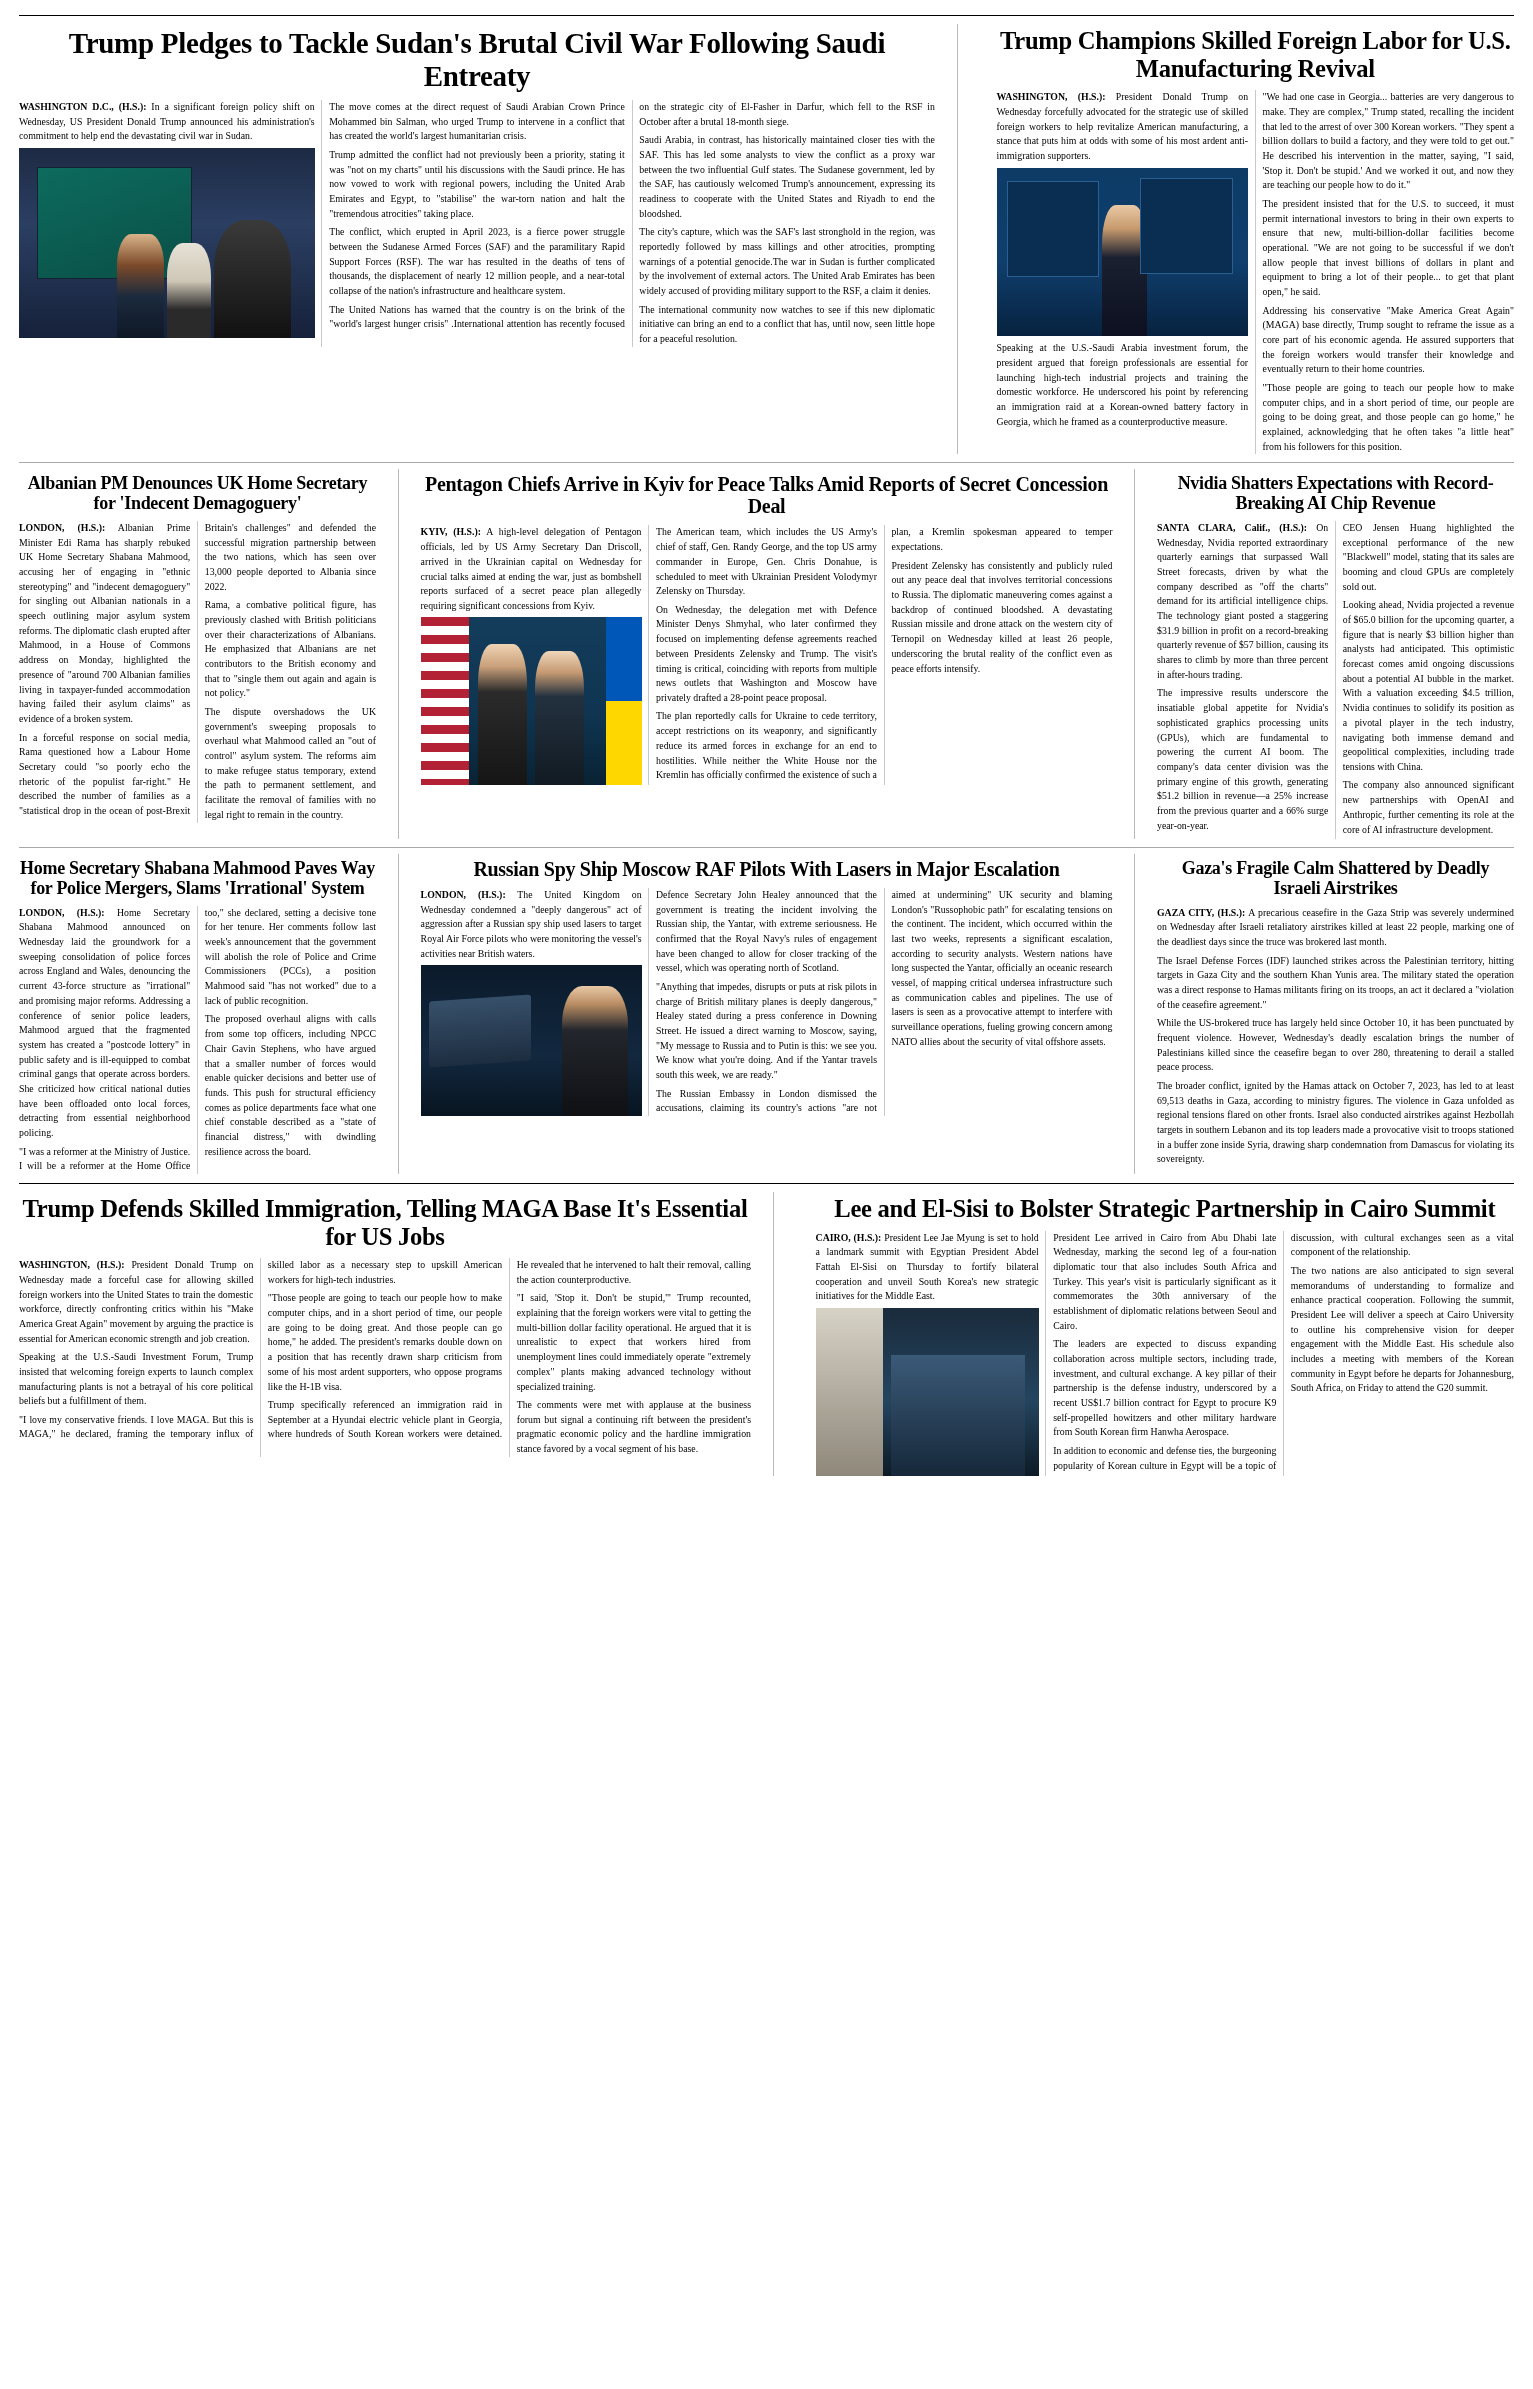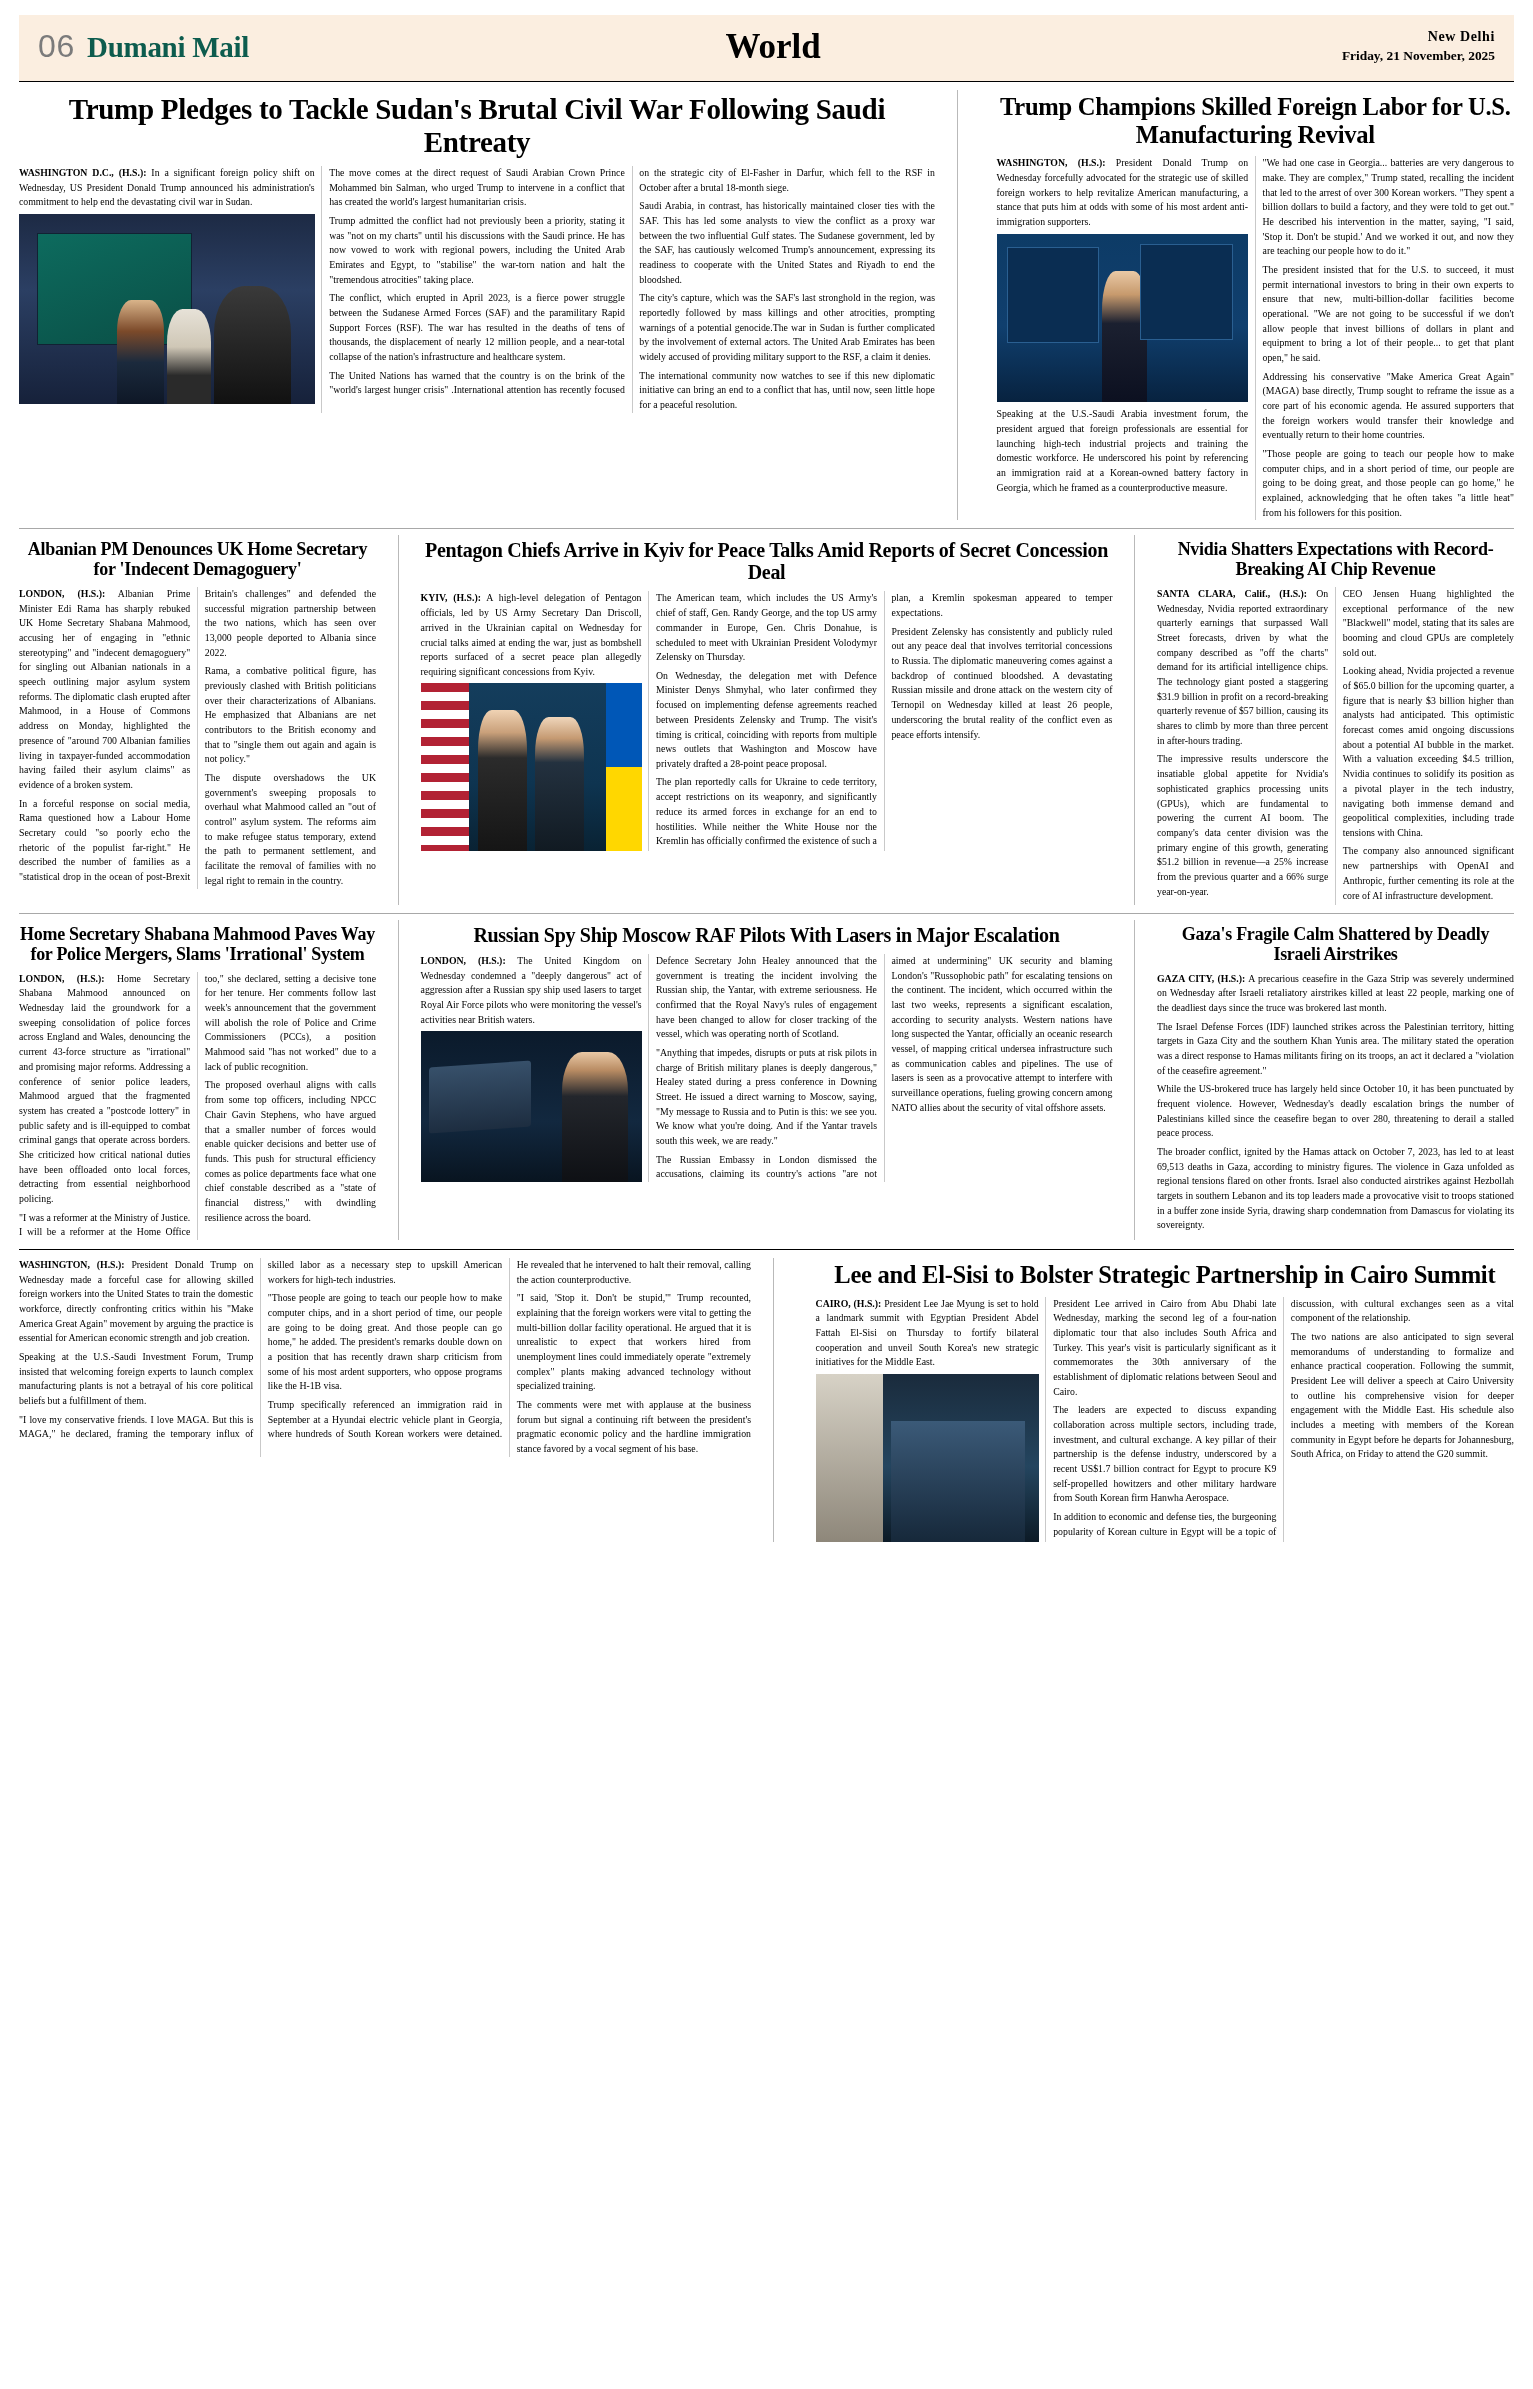--- a/index.html
+++ b/index.html
@@ -182,31 +182,20 @@
   .ph5 .fig-b { position:absolute; left:56%; bottom:0; width:14%; height:64%;
       background: linear-gradient(180deg,#f0d6bb 0%,#c29a72 16%,#2a2118 36%,#120e0a 100%); border-radius:30% 30% 0 0;}
 
   .col-block { break-inside: avoid-column; }
 </style>
 </head>
 <body>
 
 <div class="page">
 
-  <div class="masthead">
-    <div class="mh-left">
-      <span class="mh-pageno">06</span>
-      <span class="mh-paper">Dumani Mail</span>
-    </div>
-    <div class="mh-section">World</div>
-    <div class="mh-right">
-      <div class="mh-city">New Delhi</div>
-      <div class="mh-date">Friday, 21 November, 2025</div>
-    </div>
-  </div>
   <div class="rule-under-masthead"></div>
 
   <div class="content">
 
     <div class="band">
 
       <div style="flex: 0 0 916px;">
         <h1 class="headline hl-xl">Trump Pledges to Tackle Sudan's Brutal Civil War Following Saudi Entreaty</h1>
         <div class="cols-3">
           <p class="body"><b>WASHINGTON D.C., (H.S.):</b> In a significant foreign policy shift on Wednesday, US President Donald Trump announced his administration's commitment to help end the devastating civil war in Sudan.</p>
@@ -332,20 +321,21 @@
           <p class="body">The broader conflict, ignited by the Hamas attack on October 7, 2023, has led to at least 69,513 deaths in Gaza, according to ministry figures. The violence in Gaza unfolded as regional tensions flared on other fronts. Israel also conducted airstrikes against Hezbollah targets in southern Lebanon and its top leaders made a provocative visit to troops stationed in a buffer zone inside Syria, drawing sharp condemnation from Damascus for violating its sovereignty.</p>
         </div>
       </div>
     </div>
 
     <div class="hr-thick"></div>
 
     <div class="band">
 
       <div style="flex: 0 0 732px;">
+        <h1 class="headline hl-lg">Trump Defends Skilled Immigration, Telling MAGA Base It's Essential for US Jobs</h1>
         <div class="cols-3">
           <p class="body"><b>WASHINGTON, (H.S.):</b> President Donald Trump on Wednesday made a forceful case for allowing skilled foreign workers into the United States to train the domestic workforce, directly confronting critics within his "Make America Great Again" movement by arguing the practice is essential for American economic strength and job creation.</p>
           <p class="body">Speaking at the U.S.-Saudi Investment Forum, Trump insisted that welcoming foreign experts to launch complex manufacturing plants is not a betrayal of his core political beliefs but a fulfillment of them.</p>
           <p class="body">"I love my conservative friends. I love MAGA. But this is MAGA," he declared, framing the temporary influx of skilled labor as a necessary step to upskill American workers for high-tech industries.</p>
           <p class="body">"Those people are going to teach our people how to make computer chips, and in a short period of time, our people are going to be doing great. And those people can go home," he added. The president's remarks double down on a position that has recently drawn sharp criticism from some of his most ardent supporters, who oppose programs like the H-1B visa.</p>
           <p class="body">Trump specifically referenced an immigration raid in September at a Hyundai electric vehicle plant in Georgia, where hundreds of South Korean workers were detained. He revealed that he intervened to halt their removal, calling the action counterproductive.</p>
           <p class="body">"I said, 'Stop it. Don't be stupid,'" Trump recounted, explaining that the foreign workers were vital to getting the multi-billion dollar facility operational. He argued that it is unrealistic to expect that workers hired from unemployment lines could immediately operate "extremely complex" plants making advanced technology without specialized training.</p>
           <p class="body">The comments were met with applause at the business forum but signal a continuing rift between the president's pragmatic economic policy and the hardline immigration stance favored by a vocal segment of his base.</p>
         </div>
       </div>

